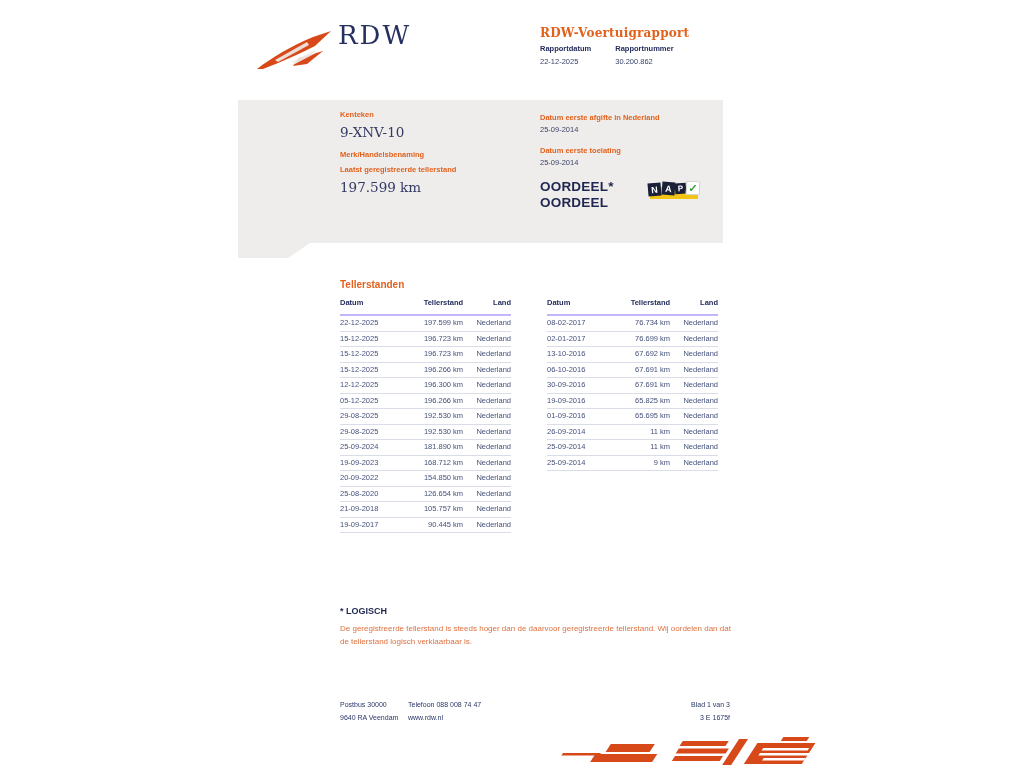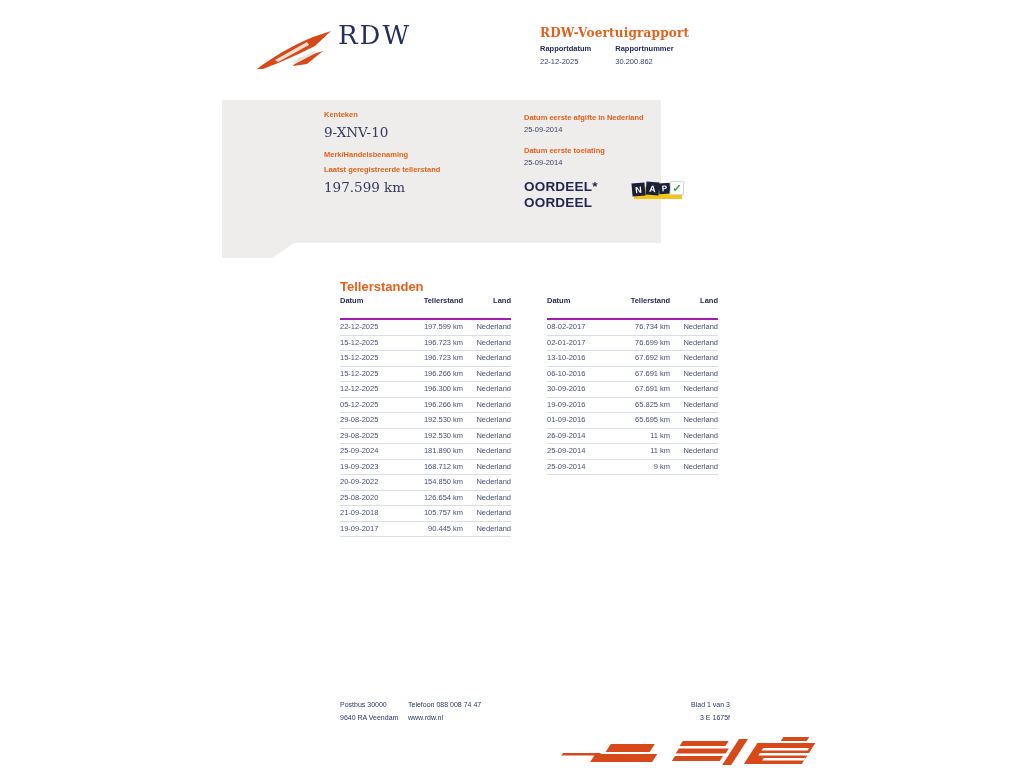--- a/index.html
+++ b/index.html
@@ -14,21 +14,21 @@
                font-size:26px; letter-spacing:2px; color:#26305E; }
   .report-head { position:absolute; left:540px; top:26px; width:220px; }
   .report-title { font-family:"DejaVu Serif", serif; font-weight:bold; font-size:12px;
                   color:#E2611C; letter-spacing:0.2px; }
   .report-meta { position:absolute; left:540px; top:44px; display:flex; gap:24px; }
   .meta-col { display:flex; flex-direction:column; }
   .meta-label { font-size:7.5px; font-weight:bold; color:#232B5C; margin-bottom:4px; }
   .meta-value { font-size:7.5px; color:#3A4468; }
 
   
-  .vehicle-box { position:absolute; left:222px; top:100px; width:439px; height:158px;
+  .vehicle-box { position:absolute; left:238px; top:100px; width:485px; height:158px;
                  background:#EFEDEC;
                  clip-path:polygon(0 0,485px 0,485px 143px,72px 143px,50px 158px,0 158px); }
   .vb-left  { position:absolute; left:102px; top:10px; width:190px; }
   .vb-right { position:absolute; left:302px; top:13px; width:180px; }
   .fld-label { font-size:7.5px; font-weight:bold; color:#E2611C; margin-bottom:3px; }
   .fld-value-lg { font-family:"DejaVu Serif", serif; font-size:13.5px; color:#323963;
                   line-height:20px; margin-bottom:8px; }
   .fld-value-sm { font-size:7.5px; color:#3A4468; margin-bottom:12px; }
   .merk-value { width:165px; }
   .oordeel-row { display:flex; align-items:flex-start; margin-top:12px; }
@@ -43,25 +43,25 @@
   .nap-n { left:0px; top:3px; transform:rotate(-5deg); }
   .nap-a { left:14px; top:2px; transform:rotate(4deg); }
   .nap-p { left:27px; top:3px; transform:rotate(-4deg); width:11px; height:11px; font-size:8px; }
   .nap-check { position:absolute; left:38px; top:1px; width:14px; height:14px; background:#fff;
                border:1px solid #cfcfcf; transform:rotate(3deg); color:#35A02F;
                font-size:11px; font-weight:bold; display:flex; align-items:center;
                justify-content:center; }
 
   
   .tables-area { position:absolute; left:340px; top:279px; width:380px; }
-  .section-title { font-size:13px; font-weight:bold; color:#E2611C; margin-bottom:0; }
+  .section-title { font-size:10px; font-weight:bold; color:#E2611C; margin-bottom:6px; }
   .tables-flex { display:flex; gap:36px; align-items:flex-start; }
   table.km { border-collapse:collapse; width:171px; table-layout:fixed; }
   table.km th { font-size:7.5px; font-weight:bold; color:#232B5C; text-align:left;
-                padding:2px 0 13px 0; border-bottom:2px solid #a21caf; }
+                padding:2px 0 7px 0; border-bottom:2px solid #c4b5fd; }
   table.km th.num, table.km td.c1 { text-align:right; }
   table.km th.land, table.km td.c2 { text-align:right; }
   table.km td { font-size:7.5px; color:#44507A; padding:3px 0;
                 border-bottom:1px solid #DADDE8; line-height:8.5px; }
   table.km col.datum { width:36%; } table.km col.stand { width:36%; } table.km col.land { width:28%; }
 
   
   .note { position:absolute; left:340px; top:606px; width:392px; }
   .note-title { font-size:9px; font-weight:bold; color:#1F2750; margin-bottom:6px; }
   .note-body { font-size:8px; color:#DF7140; line-height:13px; }
@@ -284,20 +284,24 @@
             <tr>
               <td class="c0">25-09-2014</td>
               <td class="c1">9 km</td>
               <td class="c2">Nederland</td>
             </tr>
           </tbody>
       </table>
     </div>
   </div>
 
+  <div class="note">
+    <div class="note-title">* LOGISCH</div>
+    <div class="note-body">De geregistreerde tellerstand is steeds hoger dan de daarvoor geregistreerde tellerstand. Wij oordelen dan dat de tellerstand logisch verklaarbaar is.</div>
+  </div>
 
   <div class="footer">
     <div class="footer-row">
       <span class="f-col1">Postbus 30000</span>
       <span class="f-col2">Telefoon 088 008 74 47</span>
       <span class="f-col3">Blad 1 van 3</span>
     </div>
     <div class="footer-row">
       <span class="f-col1">9640 RA Veendam</span>
       <span class="f-col2">www.rdw.nl</span>

